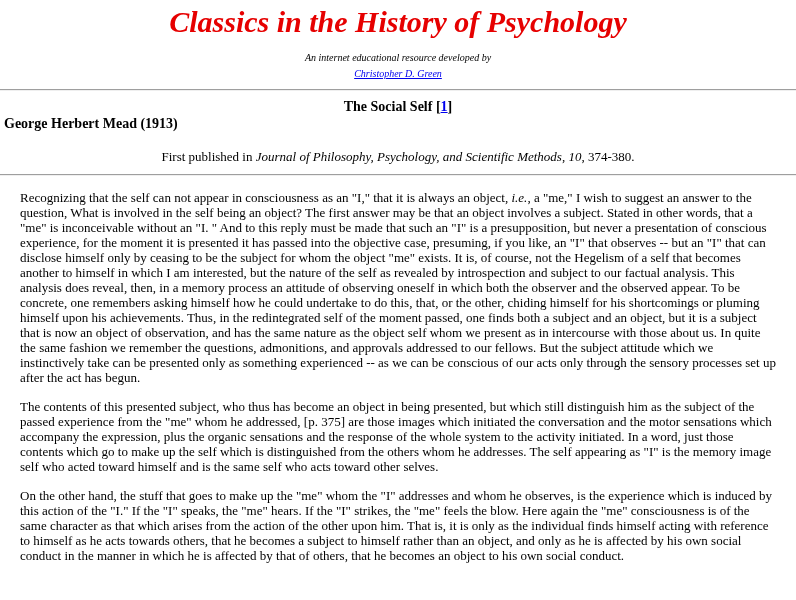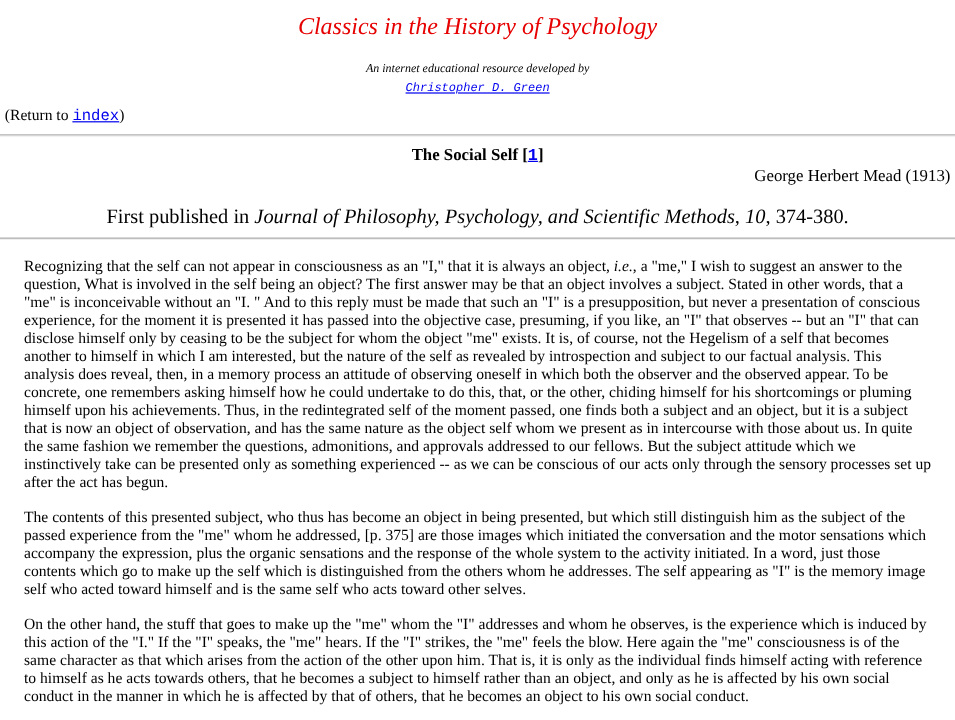--- a/index.html
+++ b/index.html
@@ -19,59 +19,59 @@
     overflow: hidden;
     font-family: "Liberation Serif", "DejaVu Serif", serif;
     font-size: 13px;
     line-height: 15px;
     color: var(--text-black);
   }
   .page { padding: 0 4px; }
   h1.site-title {
     margin: 7px 0 13px 0;
     text-align: center;
-    font-size: 20px;
+    font-size: 30px;
     line-height: 30px;
-    font-weight: normal;
+    font-weight: bold;
     font-style: italic;
     color: var(--title-red);
   }
   .masthead-line {
     text-align: center;
     font-style: italic;
     font-size: 10px;
     line-height: 16px;
   }
-  a { color: var(--link-blue); text-decoration: underline; cursor: pointer; font-family: Liberation Mono, monospace; }
+  a { color: var(--link-blue); text-decoration: underline; cursor: pointer; }
   .return-line { margin-top: 5px; font-size: 13px; line-height: 16px; }
   hr.rule {
     height: 0;
     border: none;
     border-top: 1px solid #9e9e9e;
     border-bottom: 1px solid #efefef;
     margin: 7px -4px;
   }
   .article-title {
     margin-top: 1px;
     text-align: center;
     font-weight: bold;
     font-size: 14px;
     line-height: 17px;
   }
   .article-author {
-    text-align: right;
-    font-weight: normal;
+    text-align: left;
+    font-weight: bold;
     font-size: 14px;
     line-height: 17px;
   }
   .citation {
     margin-top: 17px;
     margin-bottom: 9px;
     text-align: center;
-    font-size: 17px;
+    font-size: 13px;
     line-height: 16px;
   }
   p.body-text {
     margin: 14px 16px;
     text-align: left;
   }
 </style>
 </head>
 <body>
 
@@ -79,23 +79,20 @@
 
   <h1 class="site-title">Classics in the History of Psychology</h1>
 
   <div class="masthead-line">An internet educational resource developed by</div>
 
   <div class="masthead-line">
     <a href="#">Christopher D. Green</a>
   </div>
 
 
-  <div class="return-line">
-    <span>(Return to </span><a href="#">index</a><span>)</span>
-  </div>
 
   <hr class="rule">
 
   <div class="article-title">
     <span>The Social Self [</span><a href="#">1</a><span>]</span>
   </div>
 
   <div class="article-author">George Herbert Mead (1913)</div>
 
   <div class="citation">

